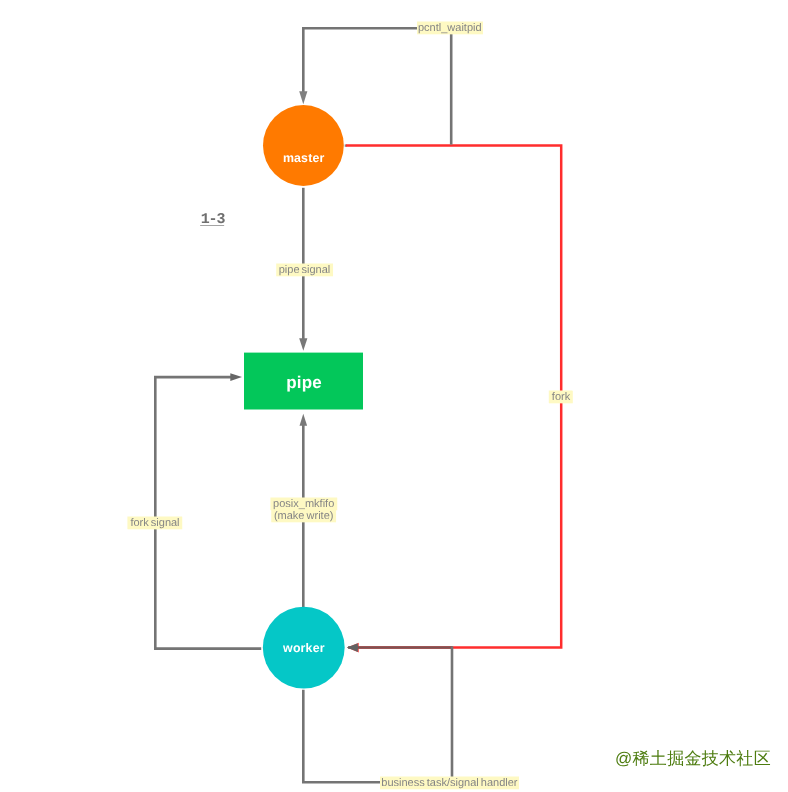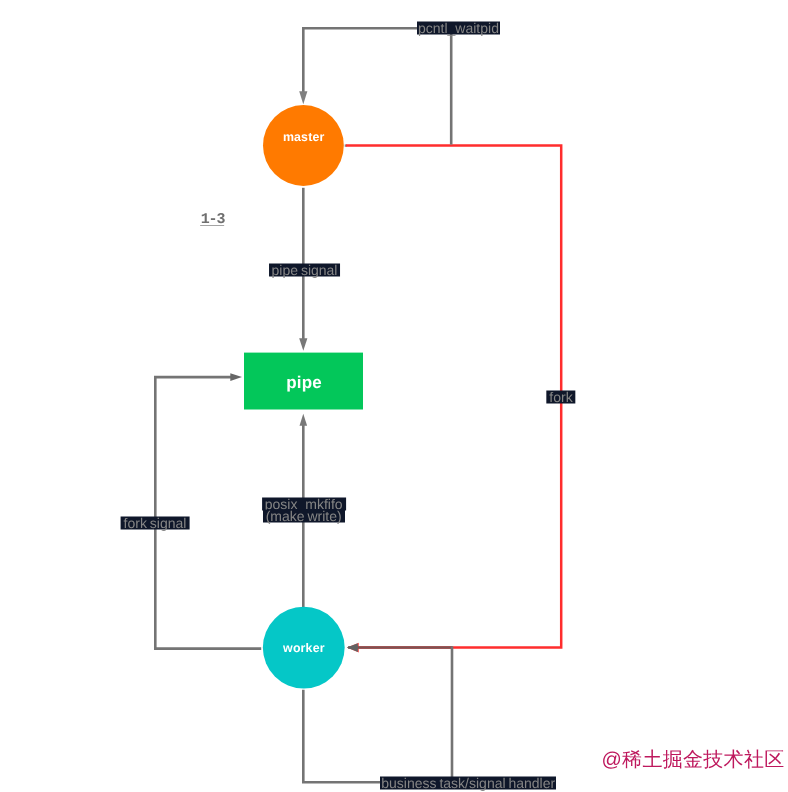--- a/index.html
+++ b/index.html
@@ -12,37 +12,37 @@
   }
   * { -webkit-font-smoothing: antialiased; text-rendering: geometricPrecision; }
   #stage { position: relative; width: 788px; height: 792px; background:#fff; }
   svg.layer { position:absolute; left:0; top:0; width:788px; height:792px; display:block; }
 
   .node-label {
     position:absolute; color:#ffffff; font-weight:700; font-size:12.4px;
     white-space:nowrap; transform:translate3d(-50%,-50%,0); letter-spacing:0.15px;
   }
   .edge-label {
-    position:absolute; color:#858585; font-size:14px; white-space:nowrap;
-    line-height:13px; background:#0f172a; word-spacing:-1.0px;
+    position:absolute; color:#858585; font-size:11px; white-space:nowrap;
+    line-height:13px; background:#fef9c3; word-spacing:-1.0px;
   }
   .edge-label.c { transform:translate3d(-50%,-50%,0); padding:0 3px; }
   .edge-label.l { transform:translate3d(0,-50%,0); padding:0 1px; }
   .step-label {
     position:absolute; color:#6f6f6f; font-weight:700; font-size:15px;
     letter-spacing:-1.1px; transform:translate3d(-50%,-50%,0); white-space:nowrap;
     line-height:15px;
   }
   .step-label span { position:relative;font-family:Liberation Mono, monospace; }
   .step-label span::after {
     content:""; position:absolute; left:-1px; right:0px; bottom:1.6px;
     border-bottom:1.3px solid #a5a5a5;
   }
   .watermark {
-    position:absolute; color:#be185d; font-size:20px; white-space:nowrap;
+    position:absolute; color:#4d7c0f; font-size:17px; white-space:nowrap;
     transform:translate3d(-50%,-50%,0); letter-spacing:0.3px;
   }
 </style>
 </head>
 <body>
 
 <div id="stage">
 
   <svg class="layer" viewBox="0 0 788 792">
 
@@ -80,21 +80,21 @@
       <path d="M230.3,373.2 L242,377.1 L230.3,381 Z" fill="#666666" stroke="none"></path>
     </g>
   </svg>
 
   <svg class="layer" viewBox="0 0 788 792">
     <circle cx="303.4" cy="145.5" r="40.4" fill="#ff7a00"></circle>
     <rect x="244" y="352.6" width="119" height="56.9" fill="#03c75a"></rect>
     <circle cx="303.75" cy="647.6" r="40.9" fill="#05c7c7"></circle>
   </svg>
 
-  <div class="node-label" style="left:303.7px;top:137px">master</div>
+  <div class="node-label" style="left:303.7px;top:158px">master</div>
   <div class="node-label" style="left:304px;top:382.9px;font-size:17px">pipe</div>
   <div class="node-label" style="left:303.9px;top:648.4px">worker</div>
 
   <div class="edge-label l" style="left:417px;top:28.2px">pcntl_waitpid</div>
   <div class="edge-label c" style="left:304.5px;top:270px">pipe signal</div>
   <div class="edge-label c" style="left:561px;top:397px">fork</div>
   <div class="edge-label c" style="left:303.7px;top:504.3px">posix_mkfifo</div>
   <div class="edge-label c" style="left:303.7px;top:515.7px">(make write)</div>
   <div class="edge-label c" style="left:155px;top:523px">fork signal</div>
   <div class="edge-label l" style="left:380.3px;top:782.8px">business task/signal handler</div>

